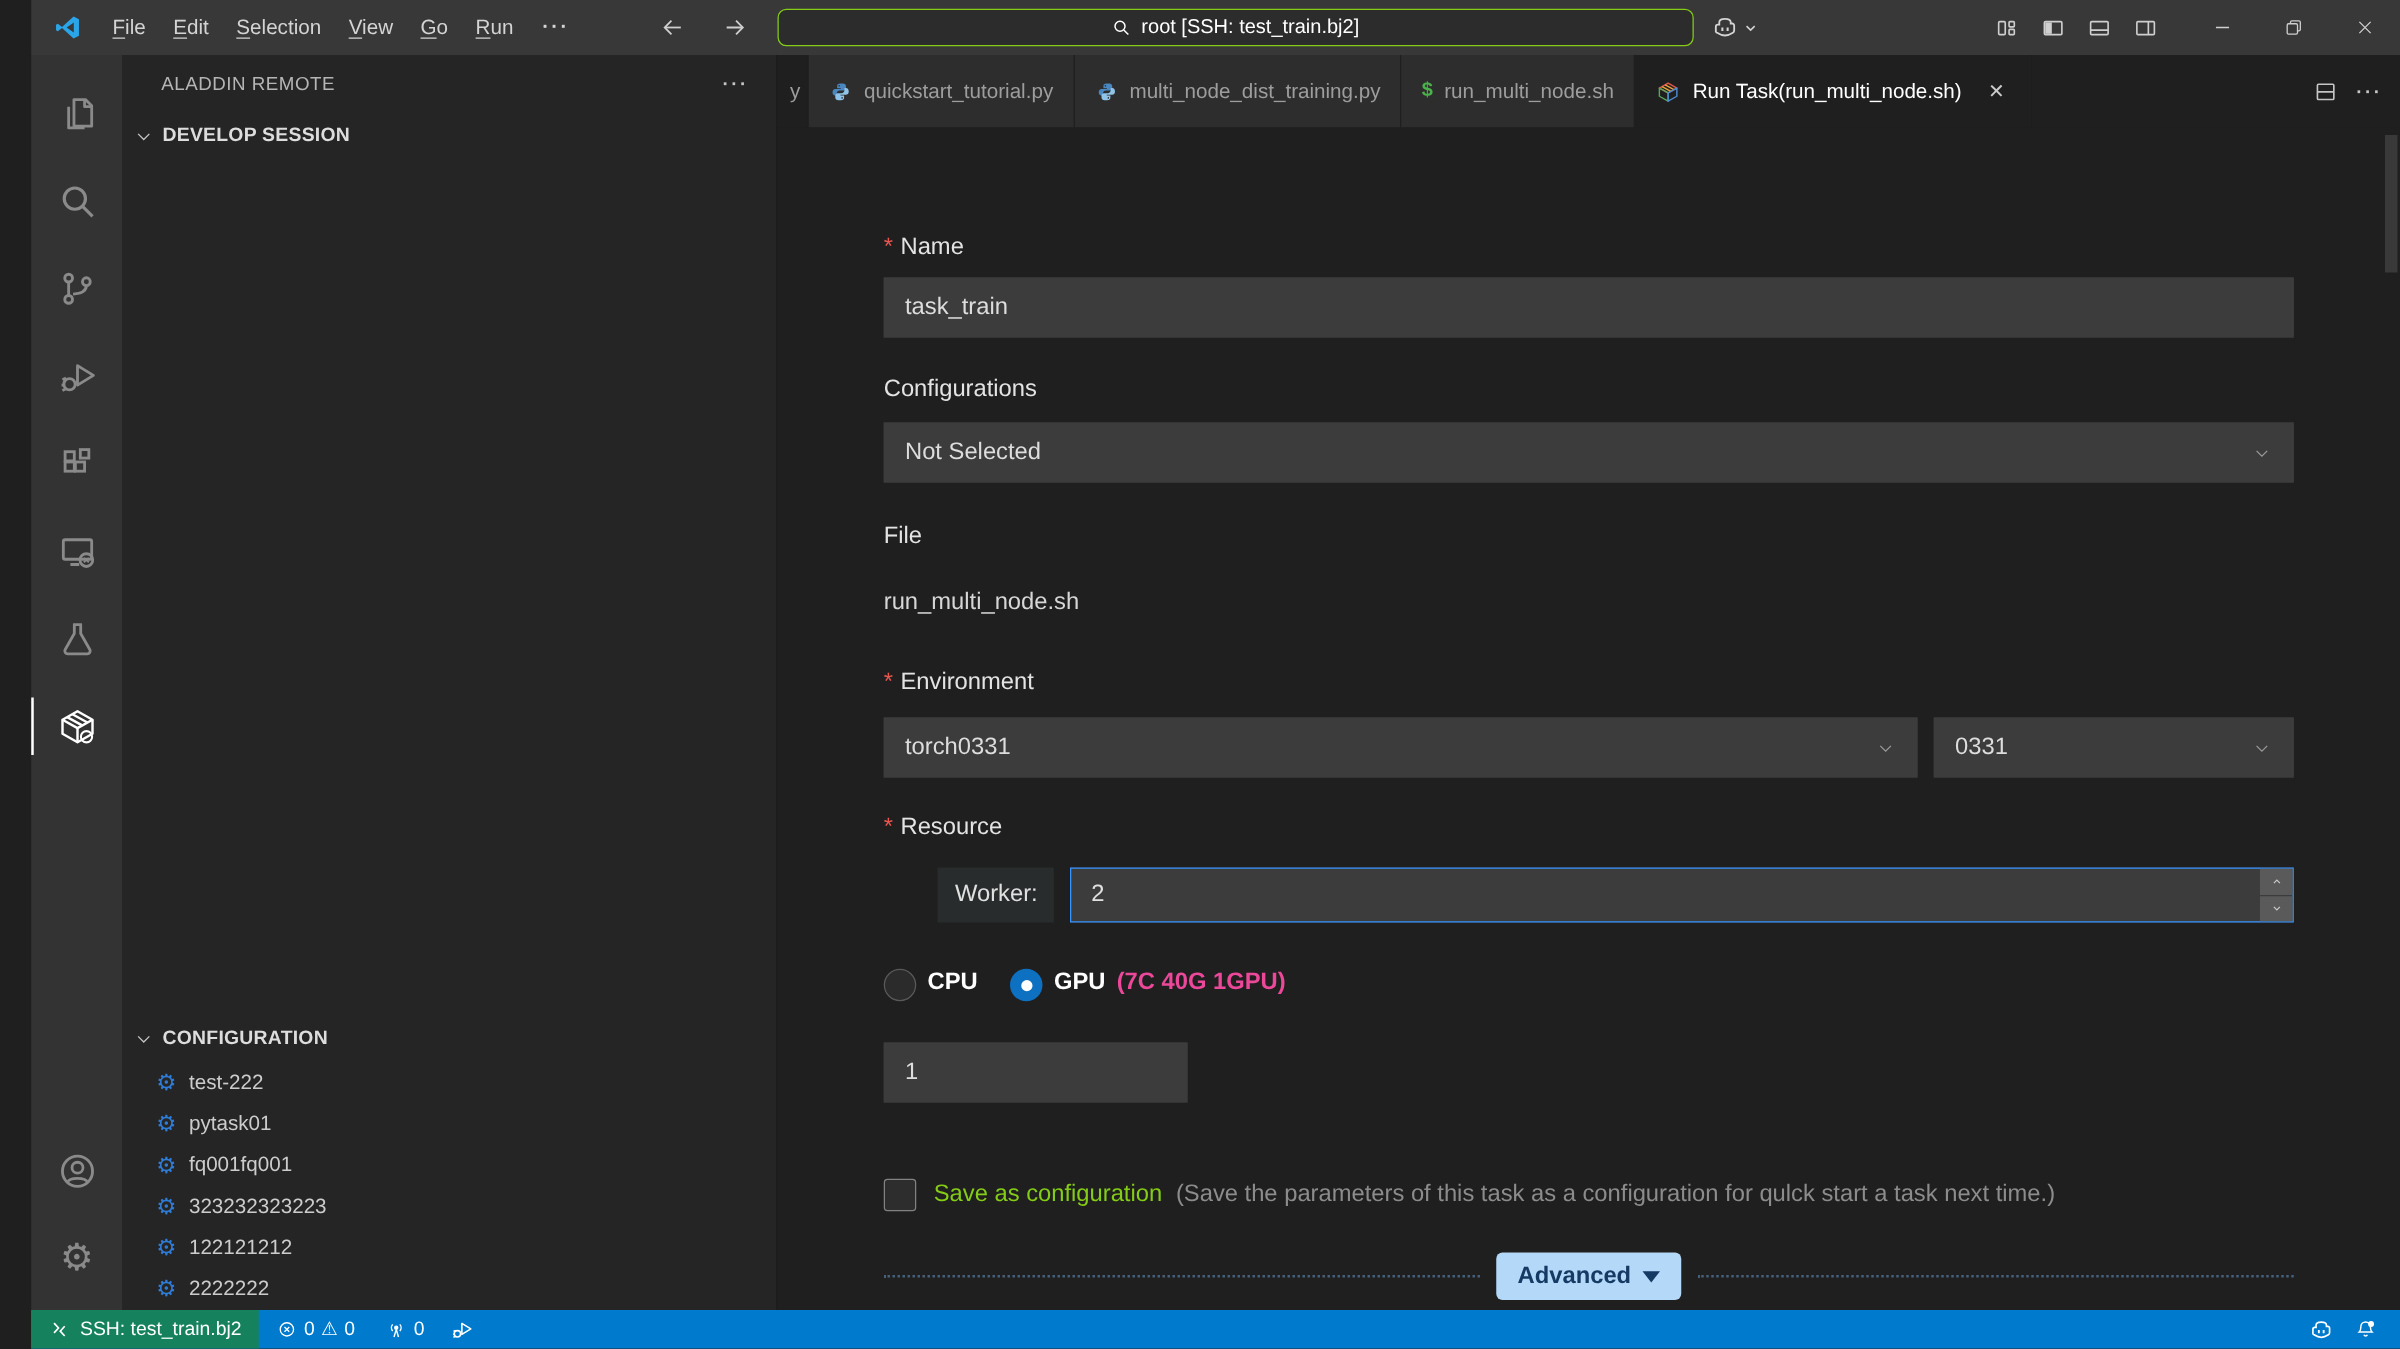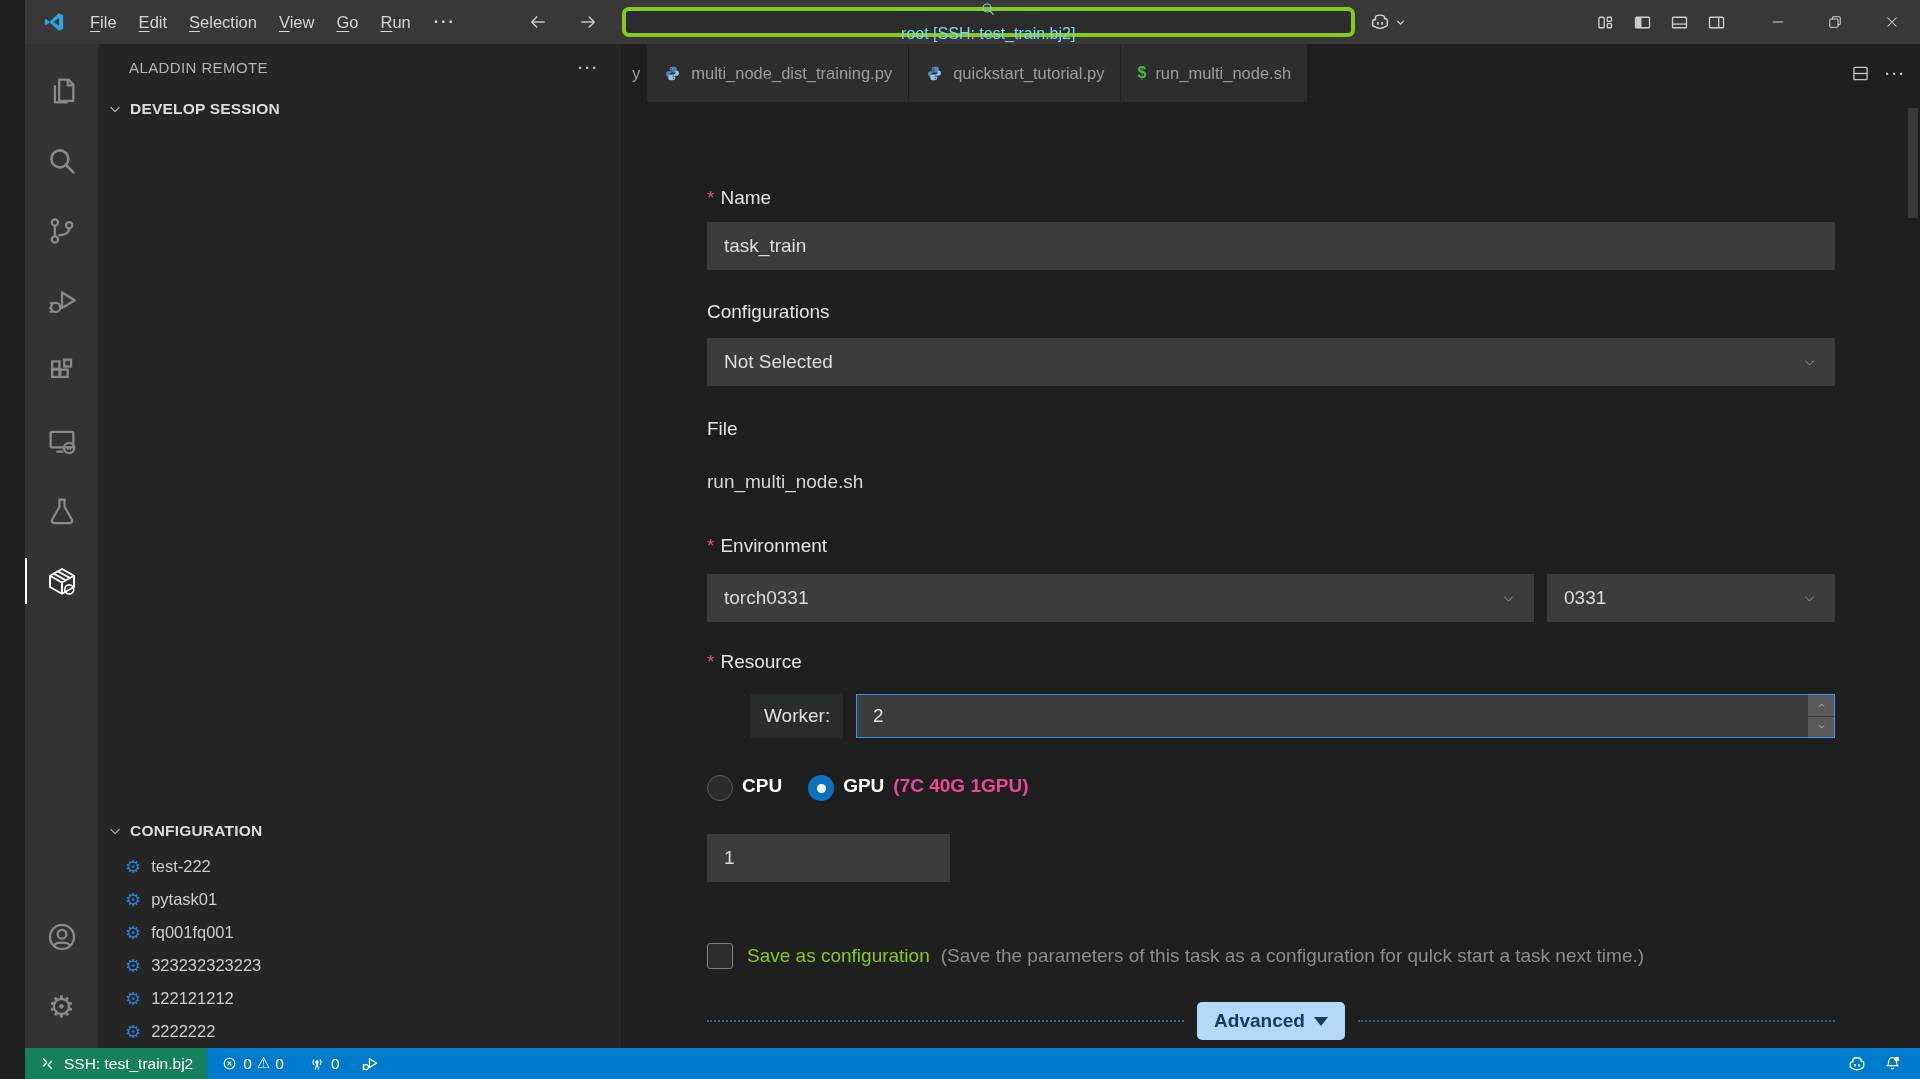--- a/index.html
+++ b/index.html
@@ -8,23 +8,23 @@
   .window { width:1920px; height:1079px; display:flex; flex-direction:column;padding-left:25px; }
   svg.ic { display:block; }
   u { text-decoration-thickness:1px; text-underline-offset:3px; }
 
   
   .titlebar { height:44px; background:#383838; display:flex; align-items:center; flex:0 0 44px; }
   .tb-logo { margin:0 14px 0 18px; }
   .menu-item { font-size:16.5px; color:#d4d4d4; padding:5px 11px; border-radius:5px; cursor:default; }
   .tb-more { color:#d4d4d4; font-size:16px; letter-spacing:2px; padding:0 12px; font-weight:bold; }
   .tb-nav { display:flex; align-items:center; margin-left:52px; gap:14px; color:#cfcfcf; }
-  .searchbox { width:733px; height:30px; margin-left:16px; background:#2c2c2d; border:4px solid #84cc16;
+  .searchbox { width:733px; height:30px; margin-left:16px; background:#2c2c2d; border:1px solid #84cc16;
                border-radius:7px; display:flex; align-items:center; justify-content:center; gap:8px;
-               color:#7dd3fc; font-size:16px;flex-direction:column; }
+               color:#ffffff; font-size:16px; }
   .tb-copilot { display:flex; align-items:center; gap:3px; margin-left:14px; color:#d4d4d4; }
   .tb-right { margin-left:auto; display:flex; align-items:center; color:#cfcfcf; }
   .tb-ic-btn { padding:6px 8px; display:flex; align-items:center; }
   .win-btn { width:57px; height:44px; display:flex; align-items:center; justify-content:center; }
 
   
   .main { flex:1 1 auto; display:flex; min-height:0; }
 
   .activitybar { width:73px; background:#333333; display:flex; flex-direction:column; align-items:center;
                  padding-top:12px; flex:0 0 73px; }
@@ -521,33 +521,42 @@
       <div class="tabbar">
         <div class="tab partial">
             <span>y</span>
           </div>
         <div class="tab">
           <span>
               <svg class="ic" width="19" height="19">
                 <use href="#i-python"></use>
               </svg>
             </span>
-          <span>multi_node_dist_training.py</span>
+          <span>quickstart_tutorial.py</span>
         </div>
         <div class="tab">
           <span>
               <svg class="ic" width="19" height="19">
                 <use href="#i-python"></use>
               </svg>
             </span>
-          <span>quickstart_tutorial.py</span>
+          <span>multi_node_dist_training.py</span>
         </div>
         <div class="tab">
           <span class="shell-glyph">$</span>
           <span>run_multi_node.sh</span>
+        </div>
+        <div class="tab active">
+          <span>
+              <svg class="ic" width="21" height="21">
+                <use href="#i-cube-color"></use>
+              </svg>
+            </span>
+          <span>Run Task(run_multi_node.sh)</span>
+          <span class="tab-close">✕</span>
         </div>
         <div class="tab-actions">
           <span class="tb-ic-btn">
               <svg class="ic" width="21" height="21">
                 <use href="#i-split"></use>
               </svg>
             </span>
           <span class="ta-more">···</span>
         </div>
       </div>

